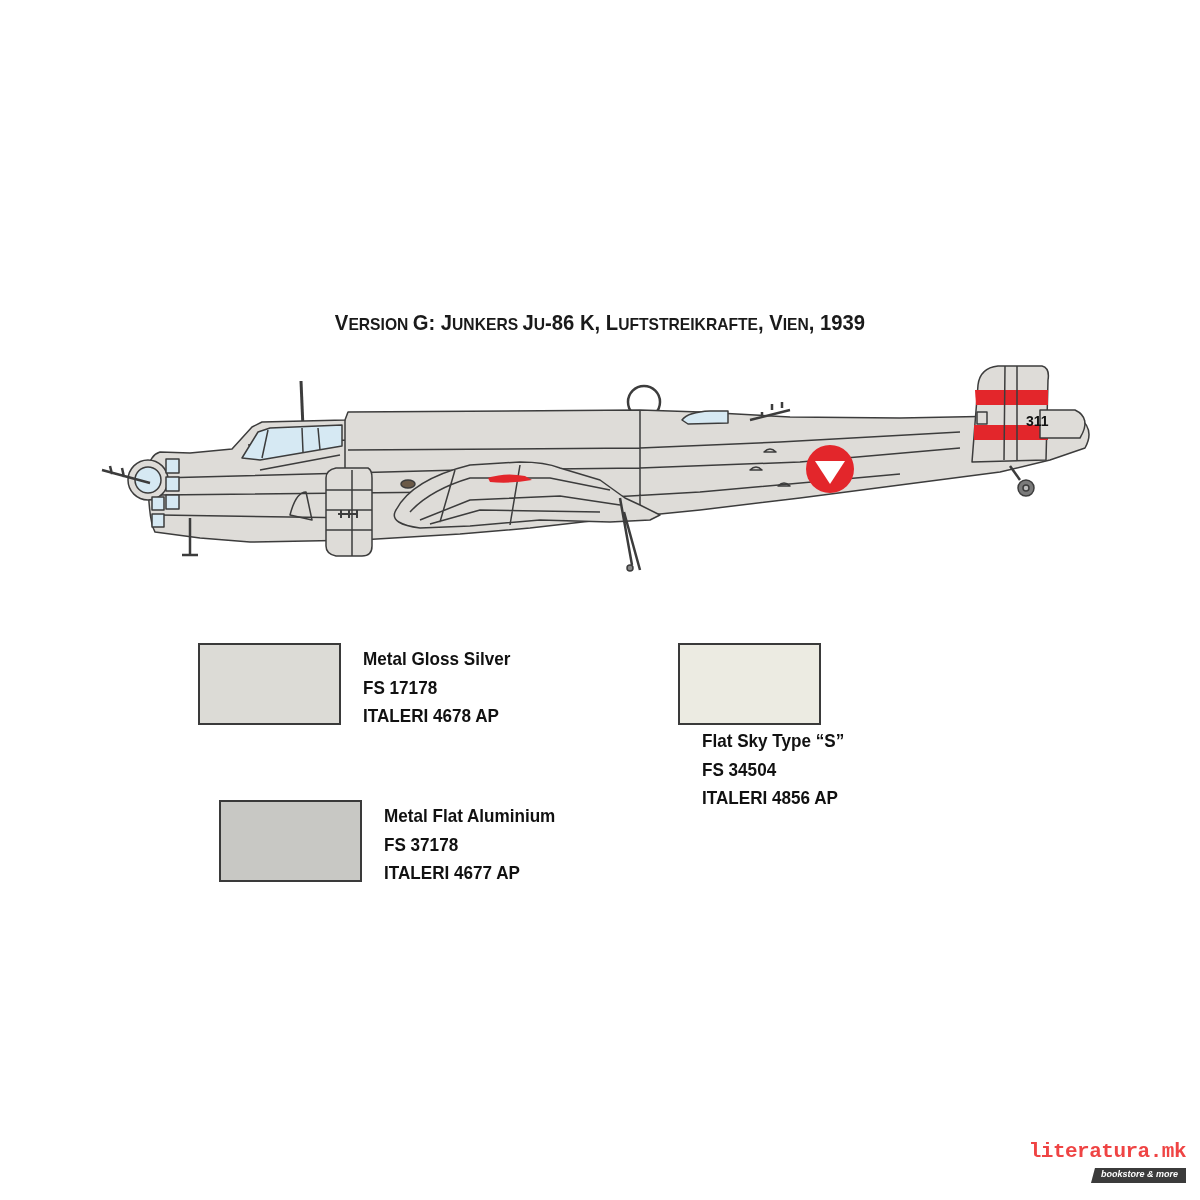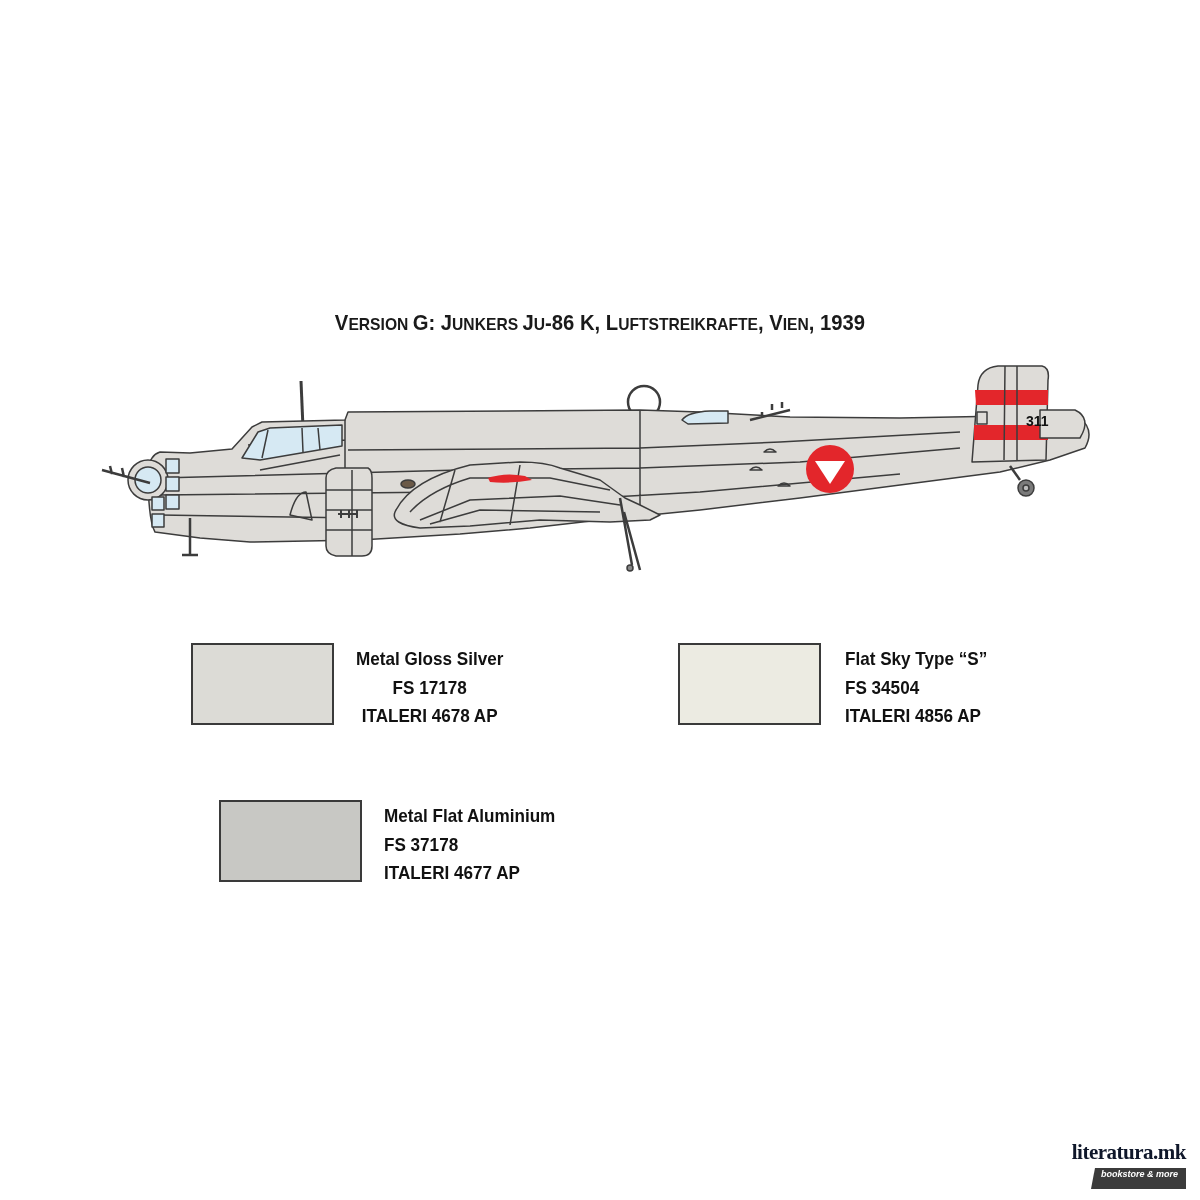--- a/index.html
+++ b/index.html
@@ -18,24 +18,24 @@
   .swatch {
     width: 143px; height: 82px; border: 2px solid #3a3a3a; box-sizing: border-box;
   }
   .swatch-text {
     margin-left: 22px; margin-top: 2px;
     font-family: "Liberation Sans", sans-serif; font-weight: bold; font-size: 19px; line-height: 28.5px;
     color: #111; transform: scaleX(0.9); transform-origin: left center;
   }
   .swatch-text div { white-space: nowrap; }
   .logo { position: absolute; right: 14px; top: 1141px; text-align: right; }
-  .logo-name { font-family: Liberation Serif, serif; font-weight: bold; font-size: 21px; color: #0f172a; letter-spacing: -0.5px; line-height: 22px; }
+  .logo-name { font-family: Liberation Mono, monospace; font-weight: bold; font-size: 21px; color: #ef4444; letter-spacing: -0.5px; line-height: 22px; }
   .logo-tag {
     display: inline-block; background: #3b3b3b; color: #fff; font-style: italic; font-weight: bold;
-    font-size: 9px; padding: 1px 8px 10px 10px; margin-top: 1px;
+    font-size: 9px; padding: 1px 8px 4px 10px; margin-top: 1px;
     clip-path: polygon(4px 0, 100% 0, 100% 100%, 0 100%);
   }
 </style>
 </head>
 <body>
 
 <div class="title">
   <span>V</span><span class="sc">ERSION </span><span>G:  J</span><span class="sc">UNKERS </span><span>J</span><span class="sc">U</span><span>-86 K, L</span><span class="sc">UFTSTREIKRAFTE</span><span>,  V</span><span class="sc">IEN</span><span>, 1939</span>
 </div>
 
@@ -100,30 +100,30 @@
     <path d="M815 461 L845 461 L830 484 Z" fill="#ffffff" stroke="none"></path>
 
     <path d="M1010 466 L1020 480" stroke-width="2.5" fill="none"></path>
     <circle cx="1026" cy="488" r="8" fill="#7a7a7a"></circle>
     <circle cx="1026" cy="488" r="3" fill="#bbb"></circle>
 
     <path fill="none" d="M764 452 Q770 446 776 452 Z M750 470 Q756 464 762 470 Z M778 486 Q784 480 790 486 Z"></path>
   </g>
 </svg>
 
-<div class="swatch-block" style="left:191px; top:643px;text-align:center;">
+<div class="swatch-block" style="left:198px; top:643px;">
   <div class="swatch" style="background:#dcdbd6;"></div>
   <div class="swatch-text">
     <div>Metal Gloss Silver</div>
     <div>FS 17178</div>
     <div>ITALERI 4678 AP</div>
   </div>
 </div>
 
-<div class="swatch-block" style="left:678px; top:643px;">
+<div class="swatch-block" style="left:678px; top:643px;flex-direction:column;">
   <div class="swatch" style="background:#ecebe2;"></div>
   <div class="swatch-text" style="margin-left:24px;">
     <div>Flat Sky Type “S”</div>
     <div>FS 34504</div>
     <div>ITALERI 4856 AP</div>
   </div>
 </div>
 
 <div class="swatch-block" style="left:205px; top:800px;margin-left:14px;">
   <div class="swatch" style="background:#c8c8c4;"></div>

